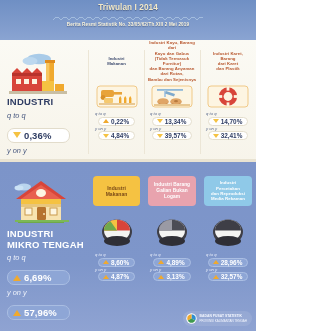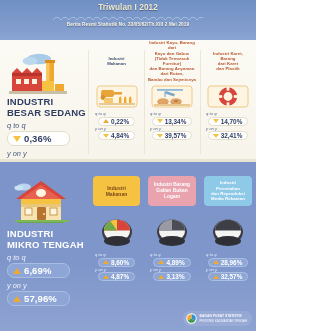--- a/index.html
+++ b/index.html
@@ -53,21 +53,21 @@
 
   
   .mainblk { position: absolute; width: 86px; text-align: left; padding-left: 7px; }
   .mainblk .mtitle {
     font-weight: bold; font-size: 9.5px; line-height: 10.5px;
     letter-spacing: .2px;
   }
   .mainblk .lbl { font-size: 7.4px; font-style: italic; margin-top: 3px; }
   .pill {
     display: flex; align-items: center; gap: 3px;
-    border-radius: 7px; padding: 1px 7px 1px 5px; margin-top: 1px;
+    border-radius: 7px; padding: 1px 7px 1px 5px; margin-top: 8px;
     width: 63px;
   }
   .pill .val { font-weight: bold; font-size: 9.5px; letter-spacing: .1px; }
   .tri { width: 0; height: 0; }
   .tri.up   { border-left:4.2px solid transparent; border-right:4.2px solid transparent; border-bottom:6.4px solid #f0a92e; }
   .tri.down { border-left:4.2px solid transparent; border-right:4.2px solid transparent; border-top:6.4px solid #f5c242; }
 
   .blkA .mtitle, .blkA .lbl { color: #2f3d63; }
   .blkA .lbl { color:#4a5a80; }
   .blkA .pill { background:#ffffff; border:1px solid #e2dccb; }
@@ -120,21 +120,21 @@
   .footer .ftext { font-size: 3.4px; line-height: 4.2px; color:#f4f7ff; font-weight:bold; }
   .bpslogo { width: 11px; height: 11px; position: relative; flex: none; }
   svg { display:block; }
 </style>
 </head>
 <body>
 
 <div class="page">
 
   <div class="header">
-    <div class="t1">Triwulan I 2012</div>
+    <div class="t1">Triwulan I 2014</div>
     <div class="wave"></div>
     <div class="t2">Berita Resmi Statistik No. 33/05/62/Th.XIII 2 Mei 2019</div>
   </div>
 
   <div class="secA">
 
     <div class="mainblk blkA" style="top:8px; left:0;">
       <div class="iconwrap" style="justify-content:flex-start; margin-left:2px;">
         <svg width="62" height="46" viewBox="0 0 62 46">
           <ellipse cx="30" cy="8" rx="12" ry="5.2" fill="#a9cbe8"></ellipse>
@@ -149,21 +149,20 @@
           <path d="M23 22 L28 17 L33 22 Z" fill="#d8453a"></path>
           <rect x="7" y="28" width="5" height="5" fill="#fdf4e0"></rect>
           <rect x="15" y="28" width="5" height="5" fill="#fdf4e0"></rect>
           <rect x="23" y="28" width="5" height="5" fill="#fdf4e0"></rect>
           <rect x="33" y="30" width="12" height="10" fill="#f5c242"></rect>
           <rect x="46" y="33" width="9" height="7" fill="#f0a92e"></rect>
           <rect x="0" y="40" width="58" height="3" fill="#c9bfa4"></rect>
         </svg>
       </div>
       <div class="mtitle">INDUSTRI</div>
-      <div class="mtitle">BESAR SEDANG</div>
 
       <div class="lbl">q to q</div>
       <div class="pill">
         <span class="tri down"></span>
         <span class="val">0,36%</span>
       </div>
 
       <div class="lbl">y on y</div>
       <div class="pill">
         <span class="tri down"></span>

